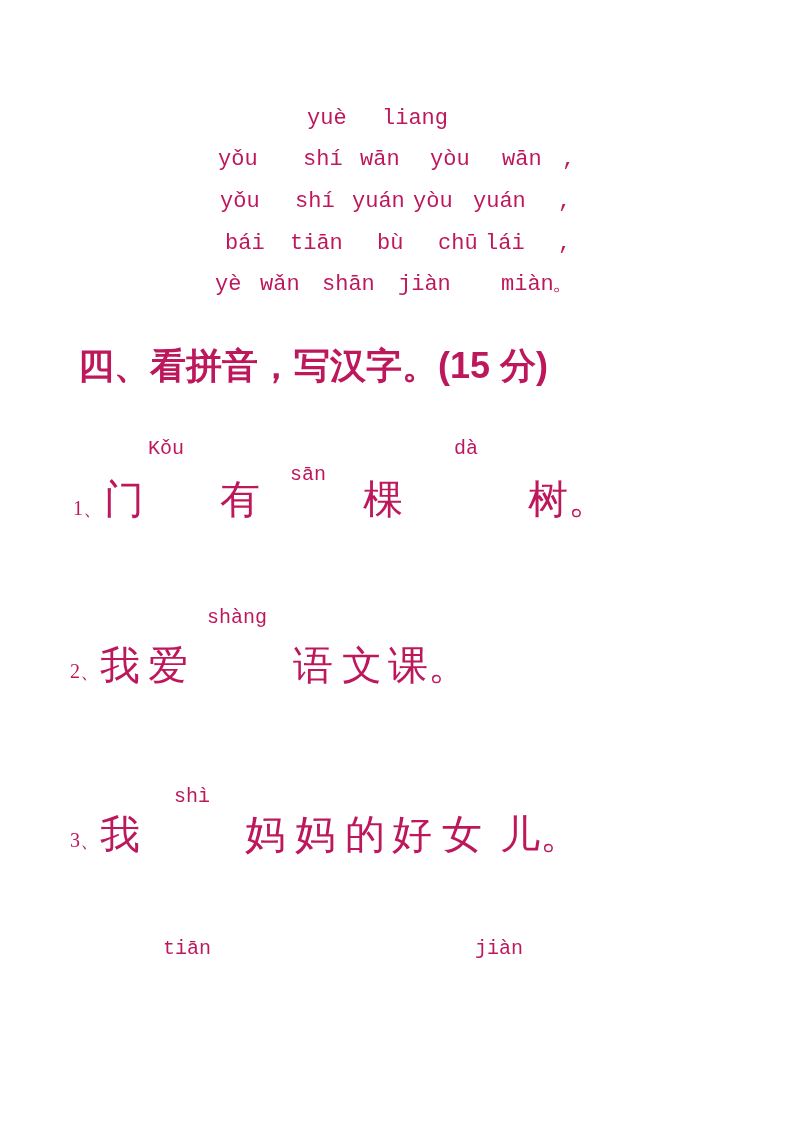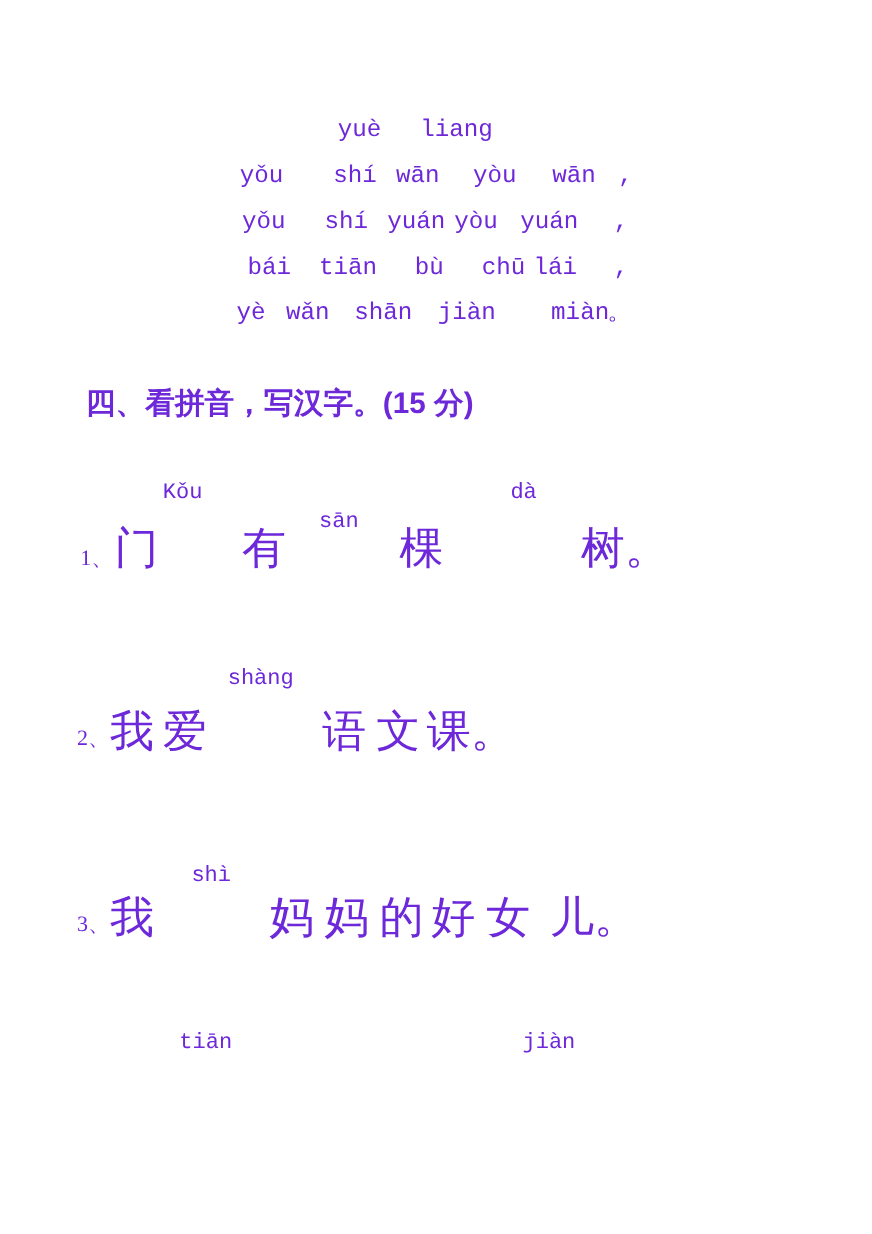--- a/index.html
+++ b/index.html
@@ -6,38 +6,38 @@
   html, body { margin: 0; padding: 0; background: #ffffff; }
   .page {
     position: relative;
     width: 793px;
     height: 1122px;
     background: #ffffff;
     overflow: hidden;
     font-family: "Liberation Sans", sans-serif;
     color: #000000;
   }
-  .tok { position: absolute; white-space: pre; color: #6d28d9; }
+  .tok { position: absolute; white-space: pre; color: #be185d; }
   
   .py {
     font-family: "Liberation Mono", "DejaVu Sans Mono", monospace;
     font-size: 22px;
     line-height: 26px;
   }
   
   .pyh {
     font-family: "Liberation Mono", "DejaVu Sans Mono", monospace;
     font-size: 20px;
     line-height: 22px;
   }
   
   .hdr {
     font-family: "Liberation Sans", "DejaVu Sans", sans-serif;
     font-weight: 700;
-    font-size: 27px;
+    font-size: 36px;
     line-height: 30px;
   }
   
   .cn {
     font-family: "Liberation Sans", "DejaVu Sans", sans-serif;
     font-size: 40px;
     line-height: 42px;
     font-weight: 400;
   }
   
@@ -83,21 +83,21 @@
     <span class="tok py" style="left:398px;top:272px">jiàn</span>
     <span class="tok py" style="left:501px;top:272px">miàn</span>
     <span class="tok py" style="left:552px;top:272px">。</span>
   </div>
 
   <div class="tok hdr" style="left:78px;top:351px">四、看拼音，写汉字。(15 分)</div>
 
   <div>
     <span class="tok pyh" style="left:148px;top:438px">Kǒu</span>
     <span class="tok pyh" style="left:290px;top:464px">sān</span>
-    <span class="tok pyh" style="left:464px;top:438px">dà</span>
+    <span class="tok pyh" style="left:454px;top:438px">dà</span>
     <span class="tok num" style="left:73px;top:497px">1、</span>
     <span class="tok cn" style="left:104px;top:478px">门</span>
     <span class="tok cn" style="left:220px;top:478px">有</span>
     <span class="tok cn" style="left:363px;top:478px">棵</span>
     <span class="tok cn" style="left:528px;top:478px">树。</span>
   </div>
 
   <div>
     <span class="tok pyh" style="left:207px;top:607px">shàng</span>
     <span class="tok num" style="left:70px;top:660px">2、</span>

